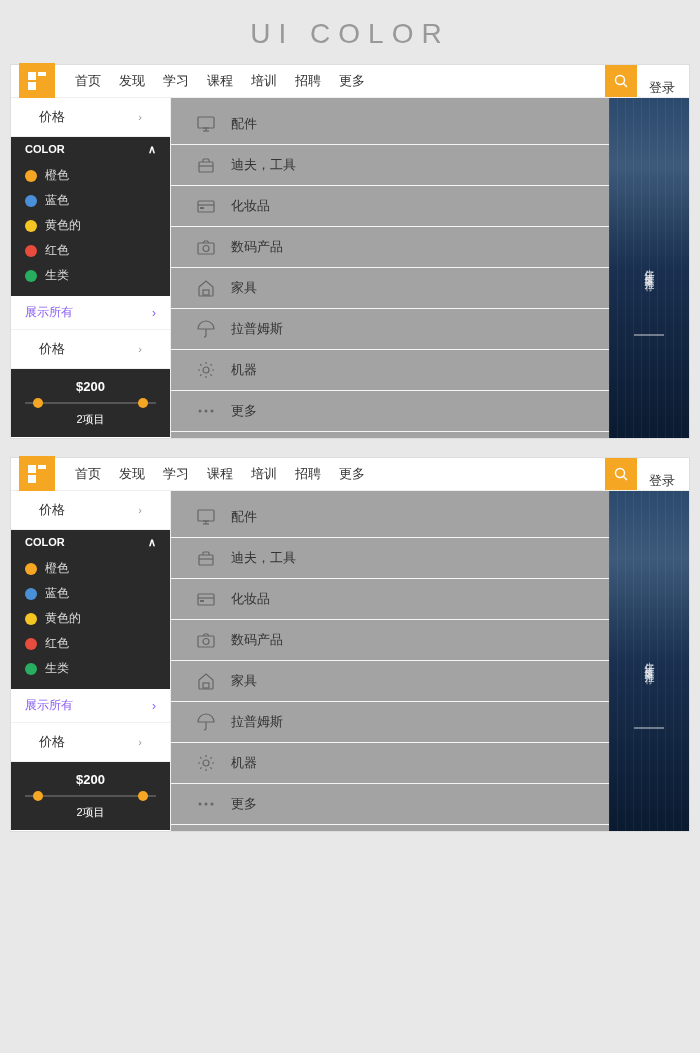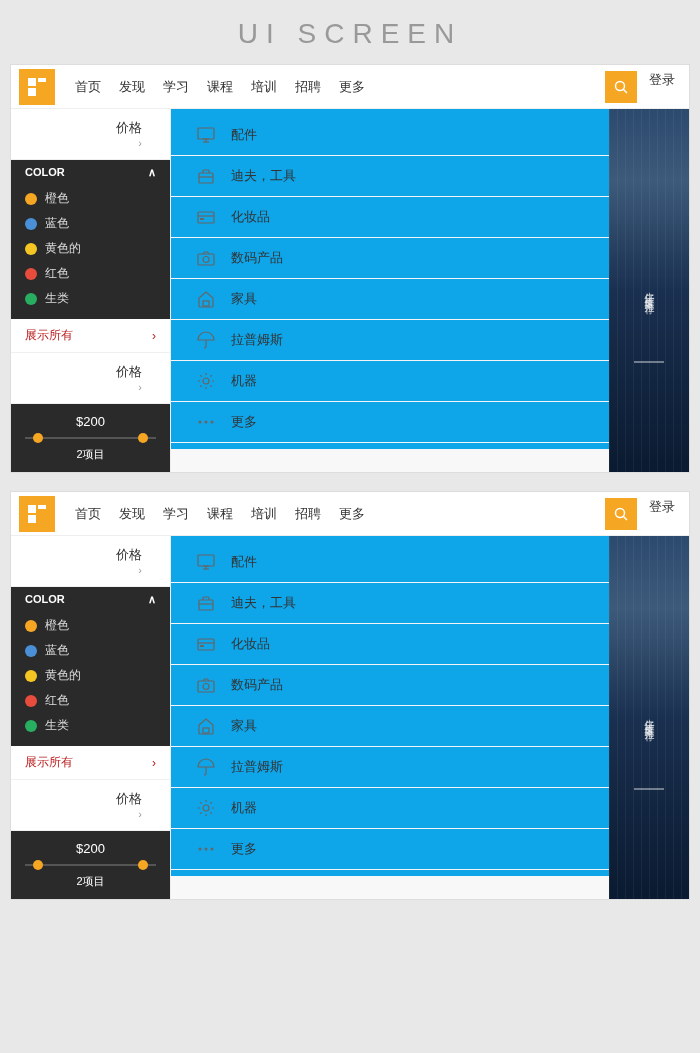--- a/index.html
+++ b/index.html
@@ -28,21 +28,21 @@
       background: #fff;
       border: 1px solid #ddd;
       margin-bottom: 18px;
       position: relative;
     }
 
     
     .nav-bar {
       display: flex;
       align-items: center;
-      height: 44px;
+      height: 33px;
       background: #fff;
       border-bottom: 1px solid #eee;
       padding: 0 8px;
     }
     .nav-logo {
       width: 36px;
       height: 36px;
       background: #f5a623;
       display: flex;
       align-items: center;
@@ -57,21 +57,21 @@
       gap: 18px;
       padding-left: 10px;
     }
     .nav-link {
       font-size: 13px;
       color: #333;
       cursor: pointer;
     }
     .nav-right {
       display: flex;
-      align-items: flex-start;
+      align-items: flex-end;
       gap: 6px;
     }
     .nav-search-btn {
       width: 32px;
       height: 32px;
       background: #f5a623;
       display: flex;
       align-items: center;
       justify-content: center;
       cursor: pointer;
@@ -93,26 +93,25 @@
     .sidebar {
       width: 160px;
       flex-shrink: 0;
       background: #fff;
       border-right: 1px solid #eee;
       padding: 0;
     }
     .sidebar-row {
       display: flex;
       justify-content: space-between;
-      align-items: flex-end;
+      align-items: center;
       padding: 10px 28px;
       font-size: 13px;
       color: #333;
       border-bottom: 1px solid #f0f0f0;
-      flex-direction: column;
     }
     .sidebar-row .arrow { color: #999; font-size: 11px; }
     .sidebar-section-title {
       padding: 6px 14px 4px;
       font-size: 11px;
       font-weight: bold;
       color: #333;
       background: #2a2a2a;
       color: #fff;
     }
@@ -134,32 +133,33 @@
       height: 12px;
       border-radius: 50%;
       flex-shrink: 0;
     }
     .sidebar-show-all {
       display: flex;
       justify-content: space-between;
       align-items: center;
       padding: 8px 14px;
       font-size: 12px;
-      color: #b91c1c;
+      color: #8b5cf6;
       border-bottom: 1px solid #f0f0f0;
     }
     .price-section {
       background: #2a2a2a;
       padding: 10px 14px;
     }
     .price-value {
       color: #fff;
       font-size: 13px;
       text-align: center;
       margin-bottom: 8px;
+      font-weight: bold;
     }
     .price-slider {
       position: relative;
       height: 2px;
       background: #555;
       margin: 8px 0;
     }
     .price-slider .dot {
       position: absolute;
       width: 10px;
@@ -177,21 +177,21 @@
       margin-top: 2px;
     }
 
     
     .dropdown-area {
       flex: 1;
       background: #f8f8f8;
       padding: 0;
     }
     .dropdown-menu {
-      background: #0ea5e9;
+      background: #a3a3a3;
       margin: 0;
       padding: 6px 0;
     }
     .dropdown-item {
       display: flex;
       align-items: center;
       gap: 14px;
       padding: 9px 24px;
       font-size: 13px;
       color: #333;
@@ -247,21 +247,21 @@
       left: 50%;
       transform: translateX(-50%);
       width: 30px;
       height: 2px;
       background: rgba(255,255,255,0.4);
     }
   </style>
 </head>
 <body>
 
-<div class="page-title">UI  SCREEN</div>
+<div class="page-title">UI  COLOR</div>
 
 <div class="screen-wrapper">
 
   <nav class="nav-bar">
     <div class="nav-logo">
       <svg viewBox="0 0 22 22" fill="none">
         <rect x="2" y="2" width="8" height="8" fill="white"></rect>
         <rect x="12" y="2" width="8" height="4" fill="white"></rect>
         <rect x="2" y="12" width="8" height="8" fill="white"></rect>
       </svg>

